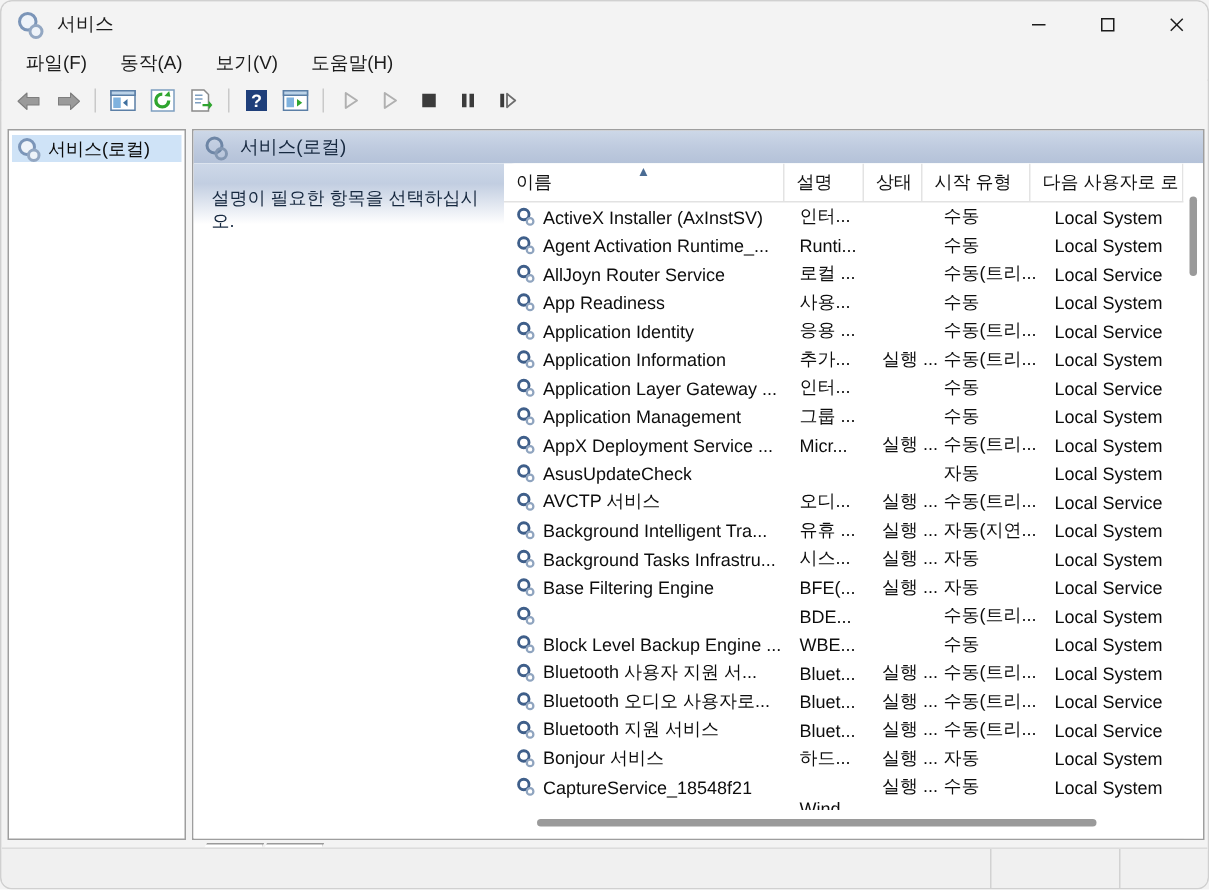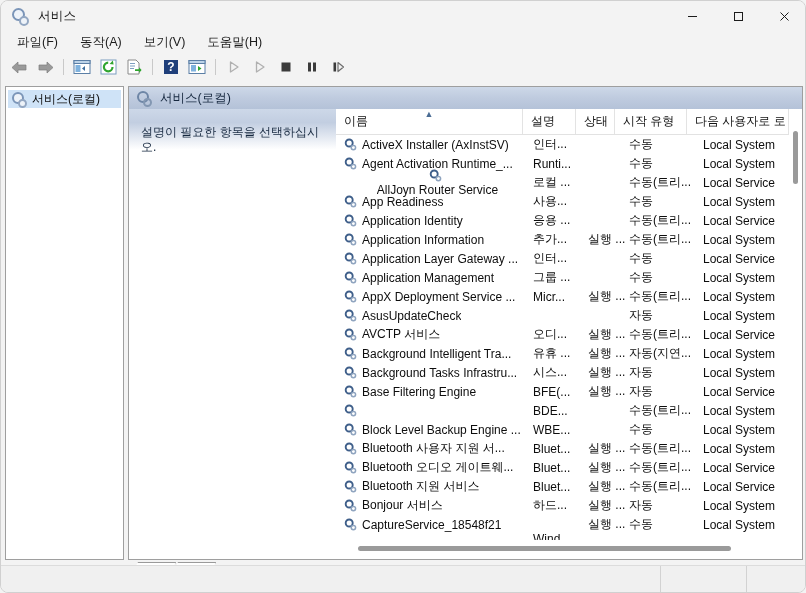--- a/index.html
+++ b/index.html
@@ -389,21 +389,21 @@
                       <circle cx="9.4" cy="9.6" r="2.2" fill="none" stroke="#8fa4bf" stroke-width="1.5"></circle>
                     </svg></span>
                   <span class="r-txt">Agent Activation Runtime_...</span>
                 </div>
                 <div class="cell c-desc" style="width: 53px;">Runti...</div>
                 <div class="cell c-state" style="width: 39px;"></div>
                 <div class="cell c-start" style="width: 72px;">수동</div>
                 <div class="cell c-logon" style="width: 102px;">Local System</div>
               </div>
               <div class="row">
-                <div class="cell c-name" style="width: 187px; flex-direction: column;">
+                <div class="cell c-name" style="width: 187px;">
                   <span class="r-ico"><svg width="14" height="14" viewBox="0 0 14 14">
                       <circle cx="5.2" cy="5" r="3.5" fill="none" stroke="#3f5f8a" stroke-width="1.9"></circle>
                       <circle cx="5.2" cy="5" r="1.1" fill="#ffffff"></circle>
                       <circle cx="9.4" cy="9.6" r="2.2" fill="none" stroke="#8fa4bf" stroke-width="1.5"></circle>
                     </svg></span>
                   <span class="r-txt">AllJoyn Router Service</span>
                 </div>
                 <div class="cell c-desc" style="width: 53px;">로컬 ...</div>
                 <div class="cell c-state" style="width: 39px;"></div>
                 <div class="cell c-start" style="width: 72px;">수동(트리...</div>
@@ -604,21 +604,21 @@
                 <div class="cell c-start" style="width: 72px;">수동(트리...</div>
                 <div class="cell c-logon" style="width: 102px;">Local System</div>
               </div>
               <div class="row">
                 <div class="cell c-name" style="width: 187px;">
                   <span class="r-ico"><svg width="14" height="14" viewBox="0 0 14 14">
                       <circle cx="5.2" cy="5" r="3.5" fill="none" stroke="#3f5f8a" stroke-width="1.9"></circle>
                       <circle cx="5.2" cy="5" r="1.1" fill="#ffffff"></circle>
                       <circle cx="9.4" cy="9.6" r="2.2" fill="none" stroke="#8fa4bf" stroke-width="1.5"></circle>
                     </svg></span>
-                  <span class="r-txt">Bluetooth 오디오 게이트웨...</span>
+                  <span class="r-txt">Bluetooth 오디오 사용자로...</span>
                 </div>
                 <div class="cell c-desc" style="width: 53px;">Bluet...</div>
                 <div class="cell c-state" style="width: 39px;">실행 ...</div>
                 <div class="cell c-start" style="width: 72px;">수동(트리...</div>
                 <div class="cell c-logon" style="width: 102px;">Local Service</div>
               </div>
               <div class="row">
                 <div class="cell c-name" style="width: 187px;">
                   <span class="r-ico"><svg width="14" height="14" viewBox="0 0 14 14">
                       <circle cx="5.2" cy="5" r="3.5" fill="none" stroke="#3f5f8a" stroke-width="1.9"></circle>

